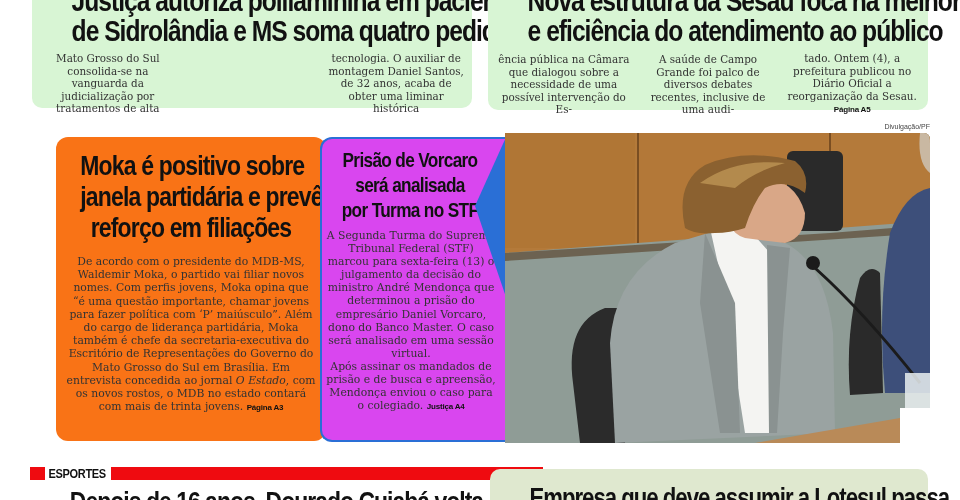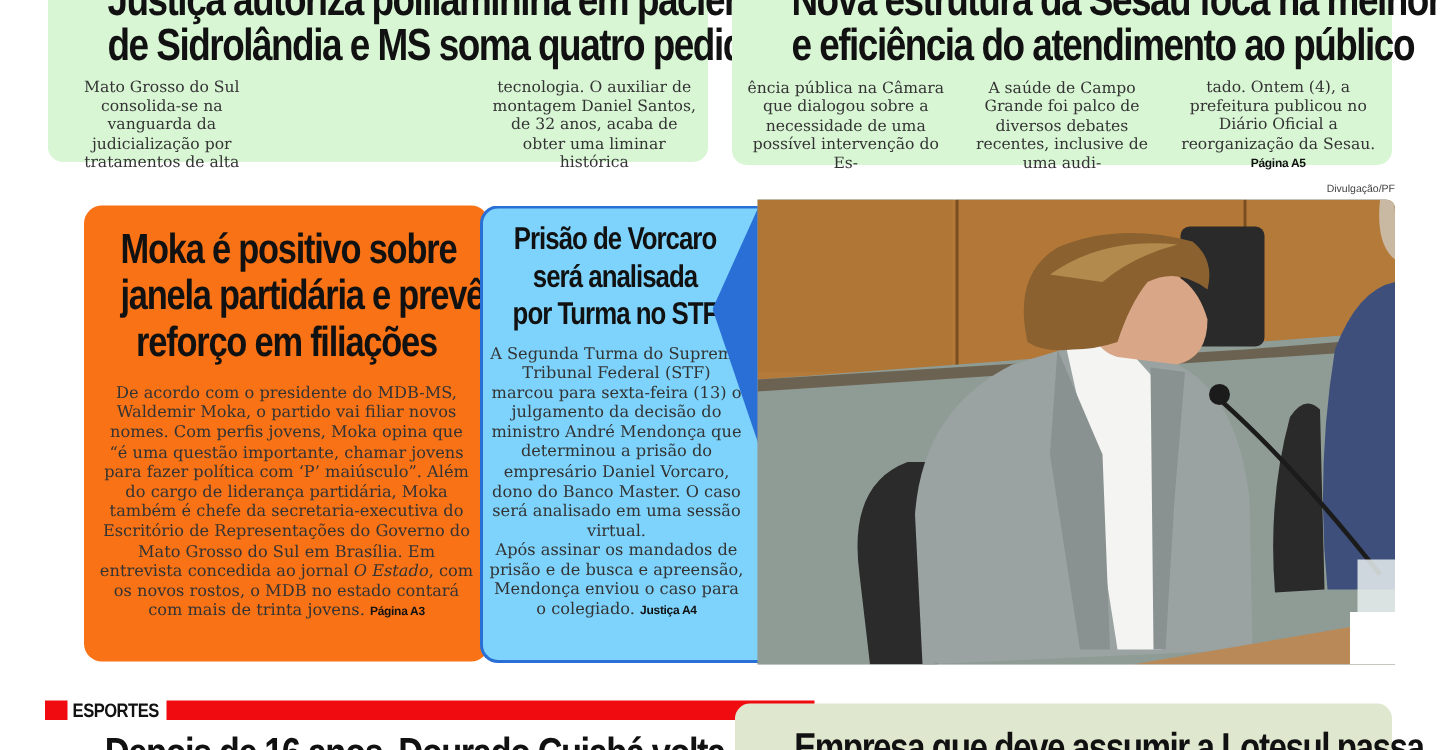--- a/index.html
+++ b/index.html
@@ -54,21 +54,21 @@
   #moka-box {
     position: absolute; left: 32px; top: 137px; width: 270px; height: 304px;
     background: #f97316; border-radius: 12px; margin-left: 24px;
   }
   #moka-box .headline { position: absolute; left: 0; width: 100%; font-size: 28px; line-height: 31px; letter-spacing: -1px; }
   #moka-box .body-text { position: absolute; left: 10px; right: 10px; top: 118px; font-size: 10.8px; line-height: 13.2px; }
 
   
   #vorcaro-box {
     position: absolute; left: 320px; top: 137px; width: 190px; height: 305px;
-    background: #7dd3fc; border: 2px solid #2a6fd6; border-right: none;
+    background: #d946ef; border: 2px solid #2a6fd6; border-right: none;
     border-radius: 12px 0 0 12px;
   }
   #vorcaro-box .headline { position: absolute; left: -2px; width: 180px; font-size: 21px; line-height: 25px; letter-spacing: -0.8px; }
   #vorcaro-box .body-text { position: absolute; left: 4px; width: 170px; top: 90px; font-size: 10.8px; line-height: 13.1px; }
 
   .blue-wedge {
     position: absolute; left: 475px; top: 135px; width: 32px; height: 165px;
     background: #2a6fd6;
     clip-path: polygon(100% 0, 100% 100%, 0 43%);
   }

